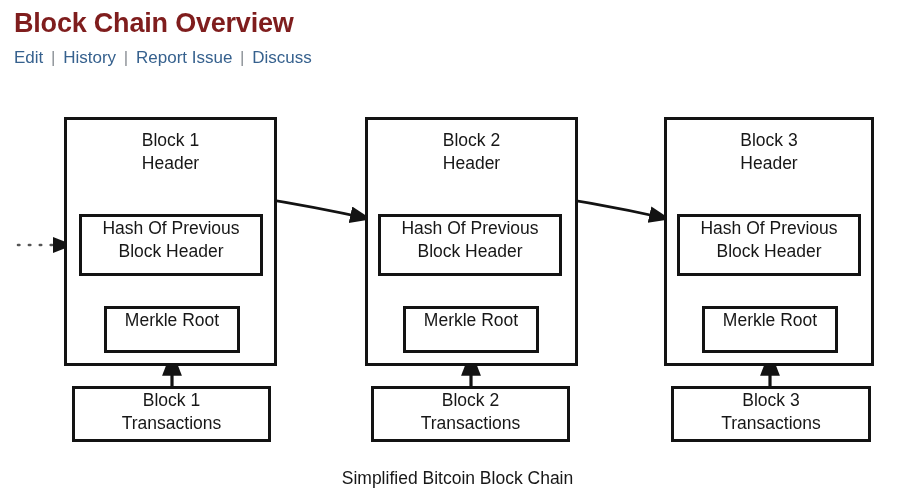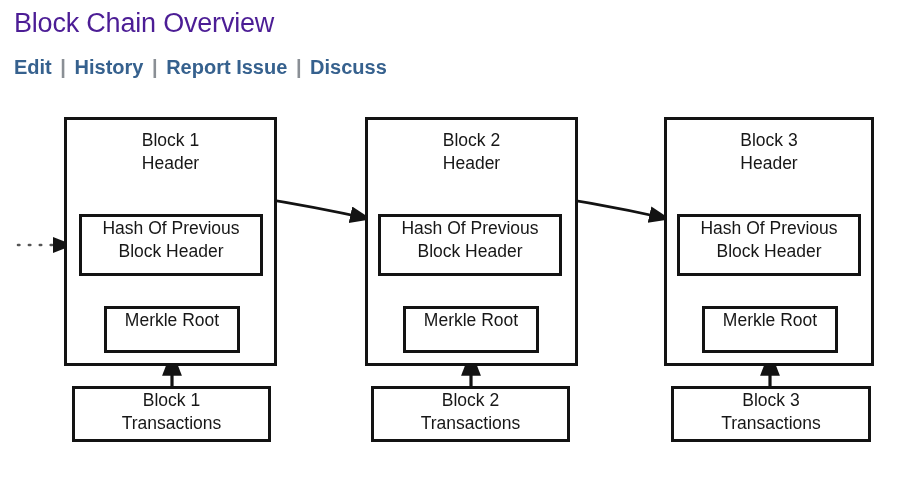--- a/index.html
+++ b/index.html
@@ -15,34 +15,33 @@
     font-family: "Liberation Sans", sans-serif;
     color: #222222;
   }
 
   
   #page-title {
     position: absolute;
     left: 14px;
     top: 8px;
     font-size: 27px;
-    font-weight: normal;
+    font-weight: bold;
     letter-spacing: -0.2px;
-    color: #4c1d95;
+    color: #7f1d1d;
     white-space: nowrap;
     text-align: right;
   }
   #nav-links {
     position: absolute;
     left: 14px;
-    top: 57px;
-    font-size: 20px;
+    top: 49px;
+    font-size: 17px;
     white-space: nowrap;
     line-height: 1;
-    font-weight: bold;
   }
   #nav-links .nav-link {
     color: #36618e;
     text-decoration: none;
     cursor: pointer;
   }
   #nav-links .nav-sep {
     color: #8a8f95;
     margin: 0 3px;
   }
@@ -181,13 +180,14 @@
     <span class="line">Block Header</span>
   </div>
   <div class="box" style="left:702px; top:306px; width:136px; height:47px;">
     <span class="line">Merkle Root</span>
   </div>
   <div class="box" style="left:671px; top:386px; width:200px; height:56px;">
     <span class="line">Block 3</span>
     <span class="line">Transactions</span>
   </div>
 
+  <div class="caption">Simplified Bitcoin Block Chain</div>
 </div>
 
 </body></html>

